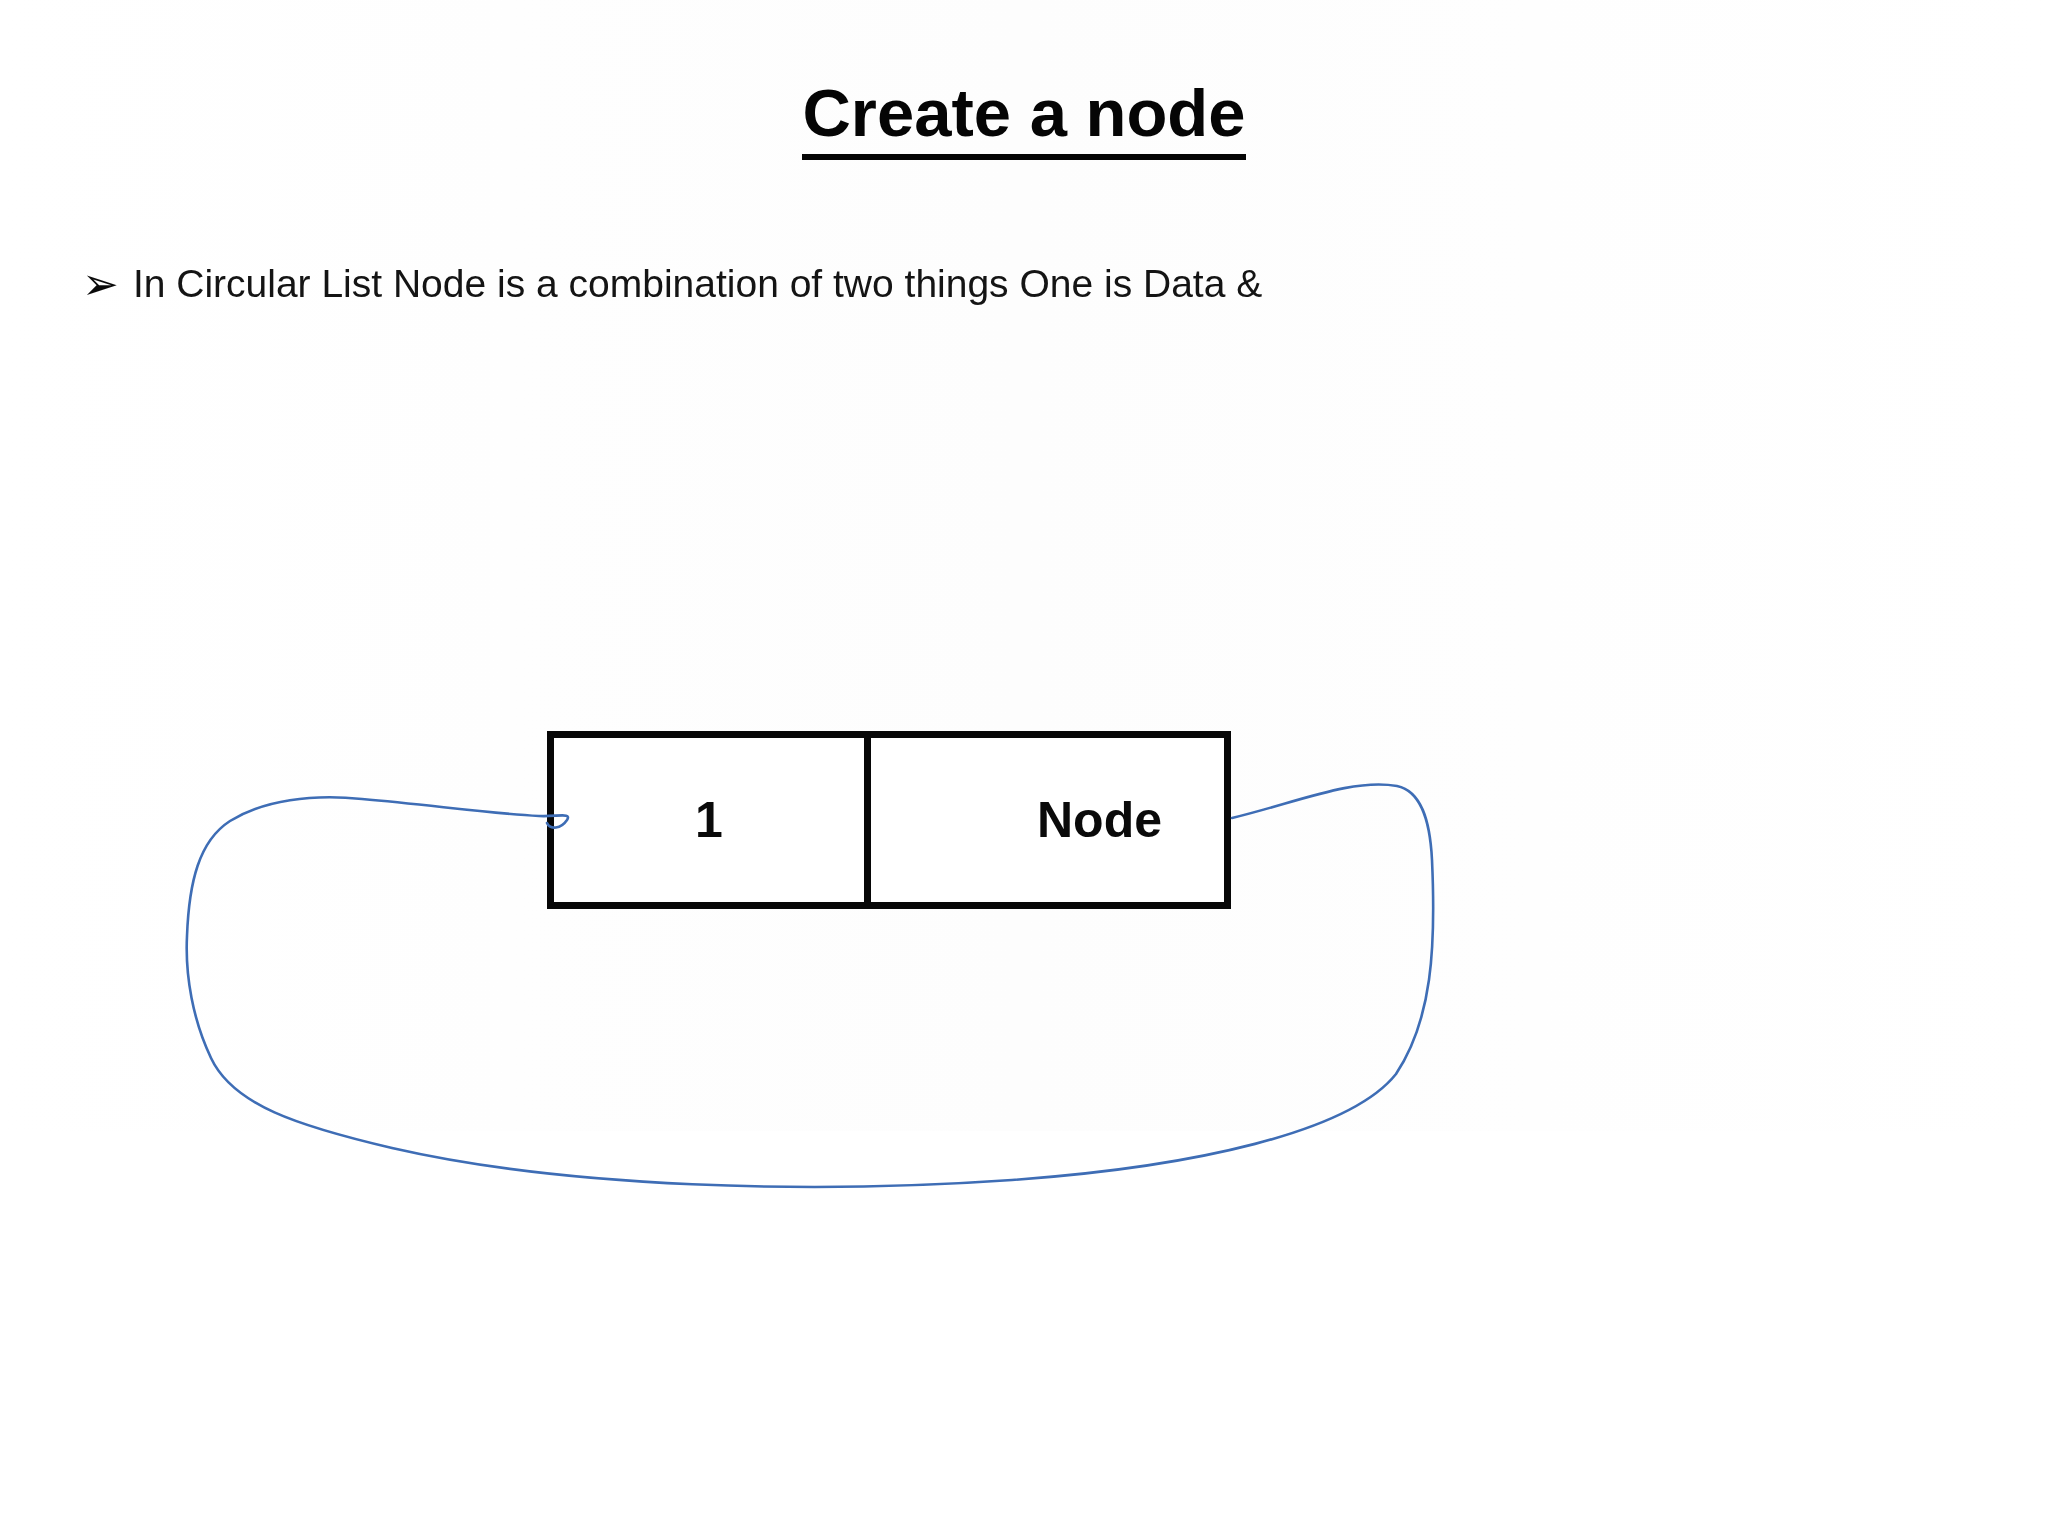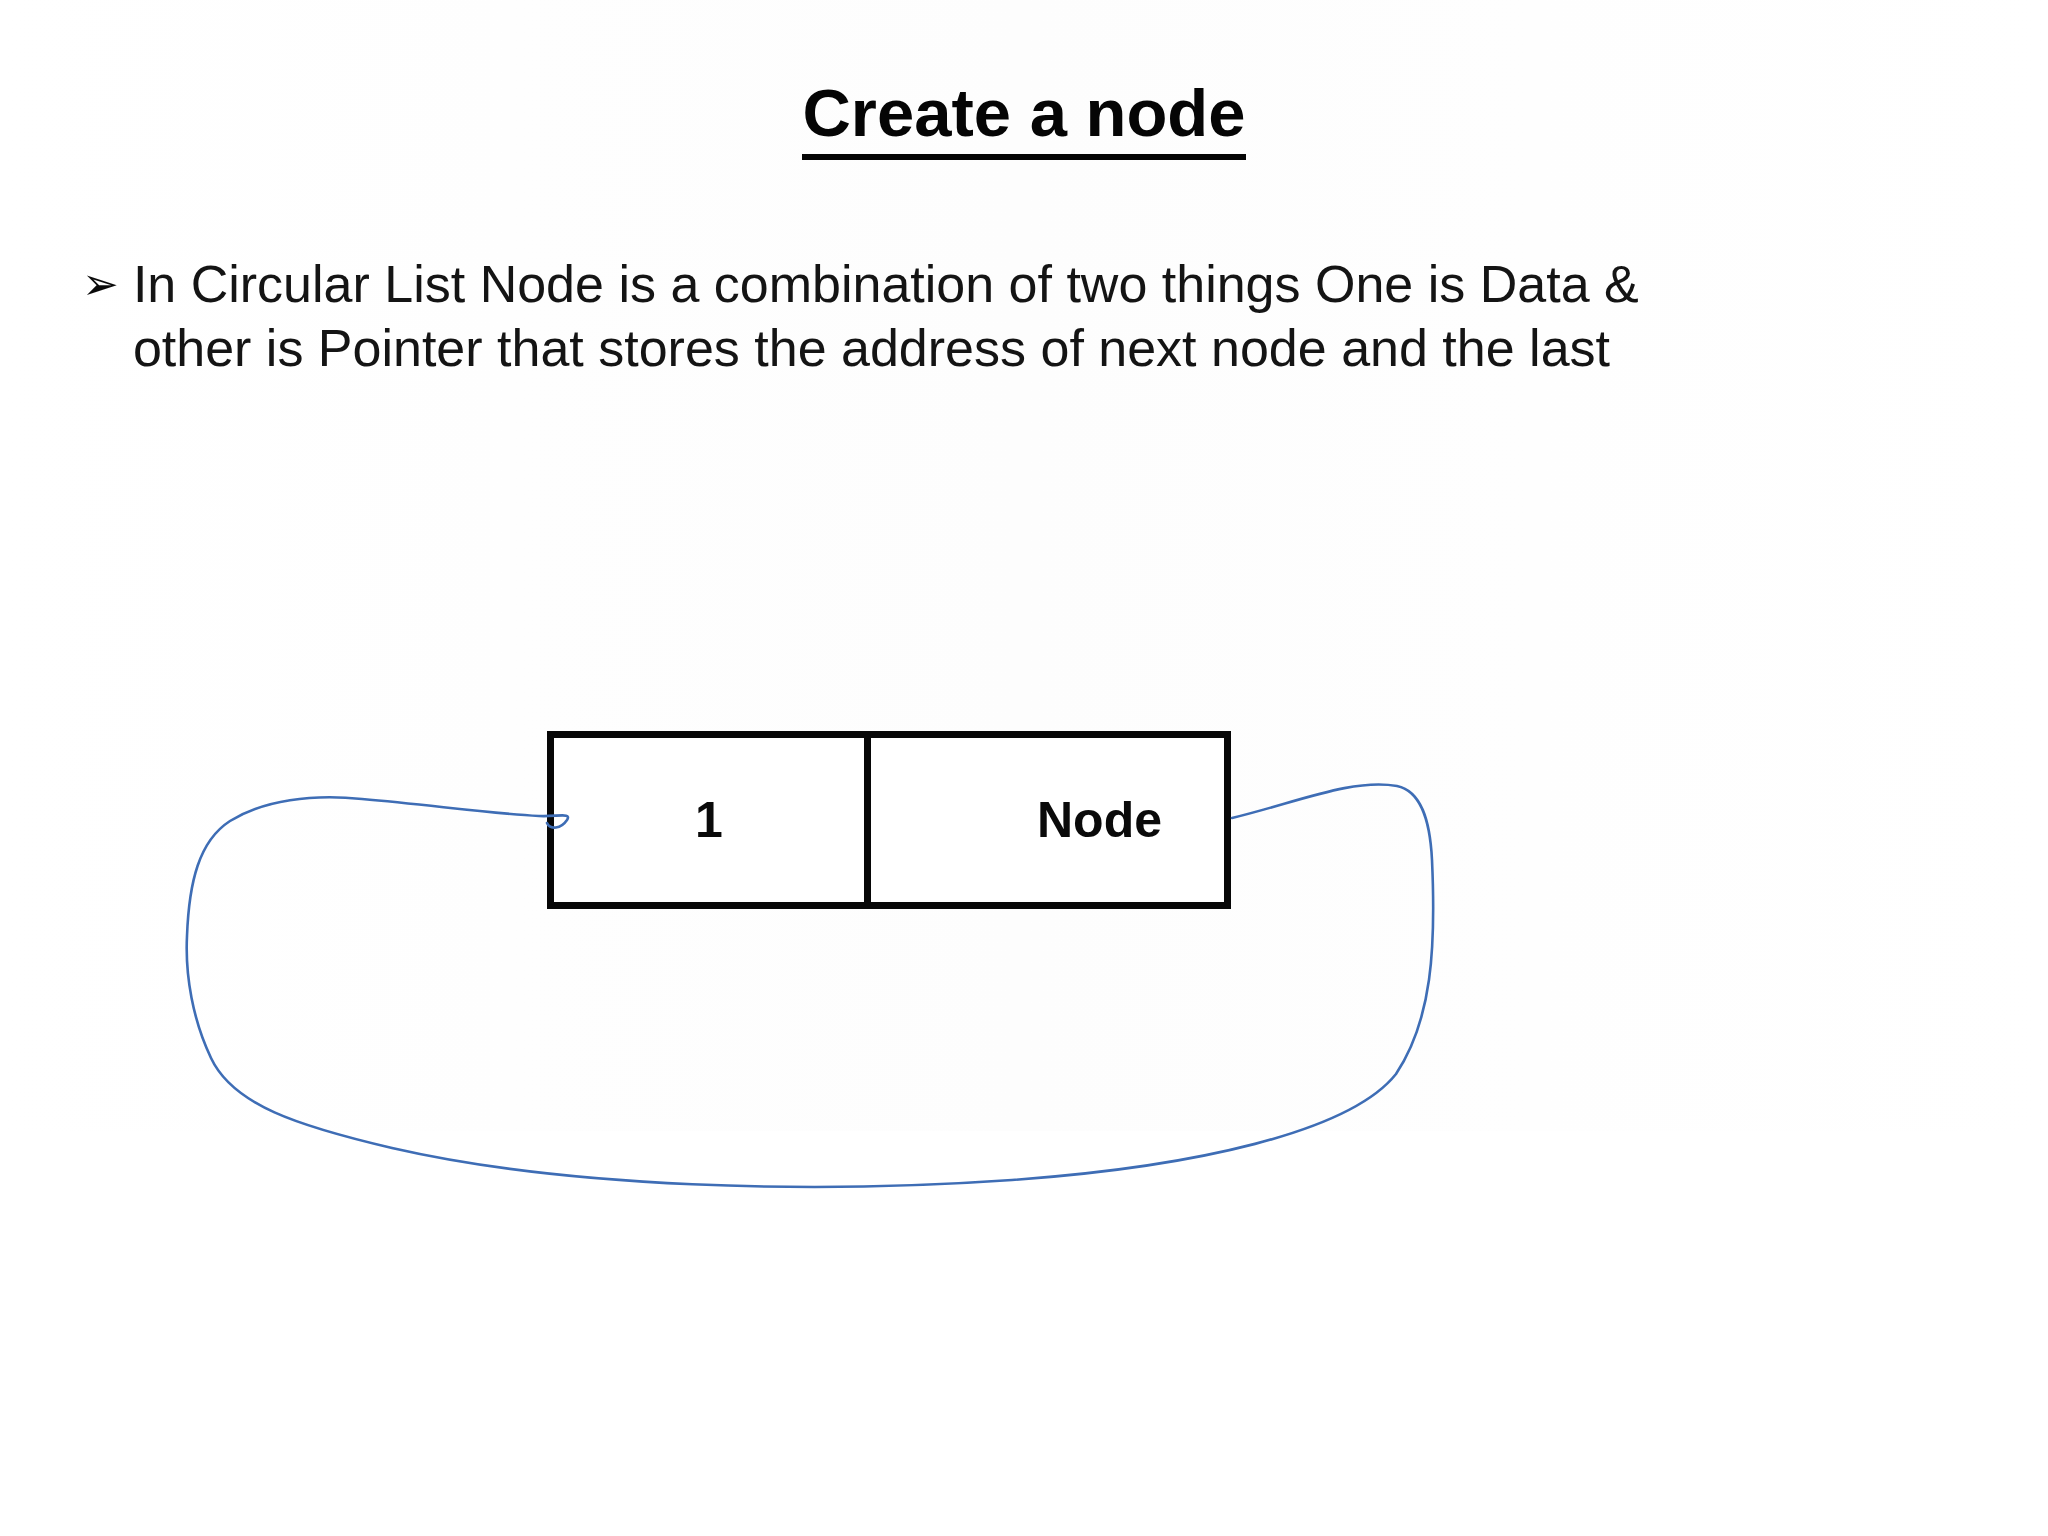--- a/index.html
+++ b/index.html
@@ -41,21 +41,21 @@
     align-items: flex-start;
   }
   .bullet-marker {
     font-size: 44px;
     line-height: 64px;
     color: #0a0a0a;
     margin-right: 14px;
     flex: 0 0 auto;
   }
   .bullet-lines {
-    font-size: 52px;
+    font-size: 39px;
     line-height: 64px;
     color: #141414;
   }
   .bullet-line { display: block; white-space: nowrap; }
 
   
   .node-box {
     position: absolute;
     left: 547px; top: 731px;
     width: 684px; height: 178px;
@@ -94,21 +94,20 @@
 <div class="slide">
 
   <div class="title-wrap">
     <span class="title">Create a node</span>
   </div>
 
   <div class="bullet-block">
     <span class="bullet-marker">➢</span>
     <span class="bullet-lines">
       <span class="bullet-line">In Circular List Node is a combination of two things One is Data &amp;</span>
-      <span class="bullet-line">other is Pointer that stores the address of next node and the last</span>
     </span>
   </div>
 
   <div class="node-box">
     <div class="cell cell-data">
       <span class="cell-label">1</span>
     </div>
     <div class="cell cell-next">
       <span class="cell-label">Node</span>
     </div>

